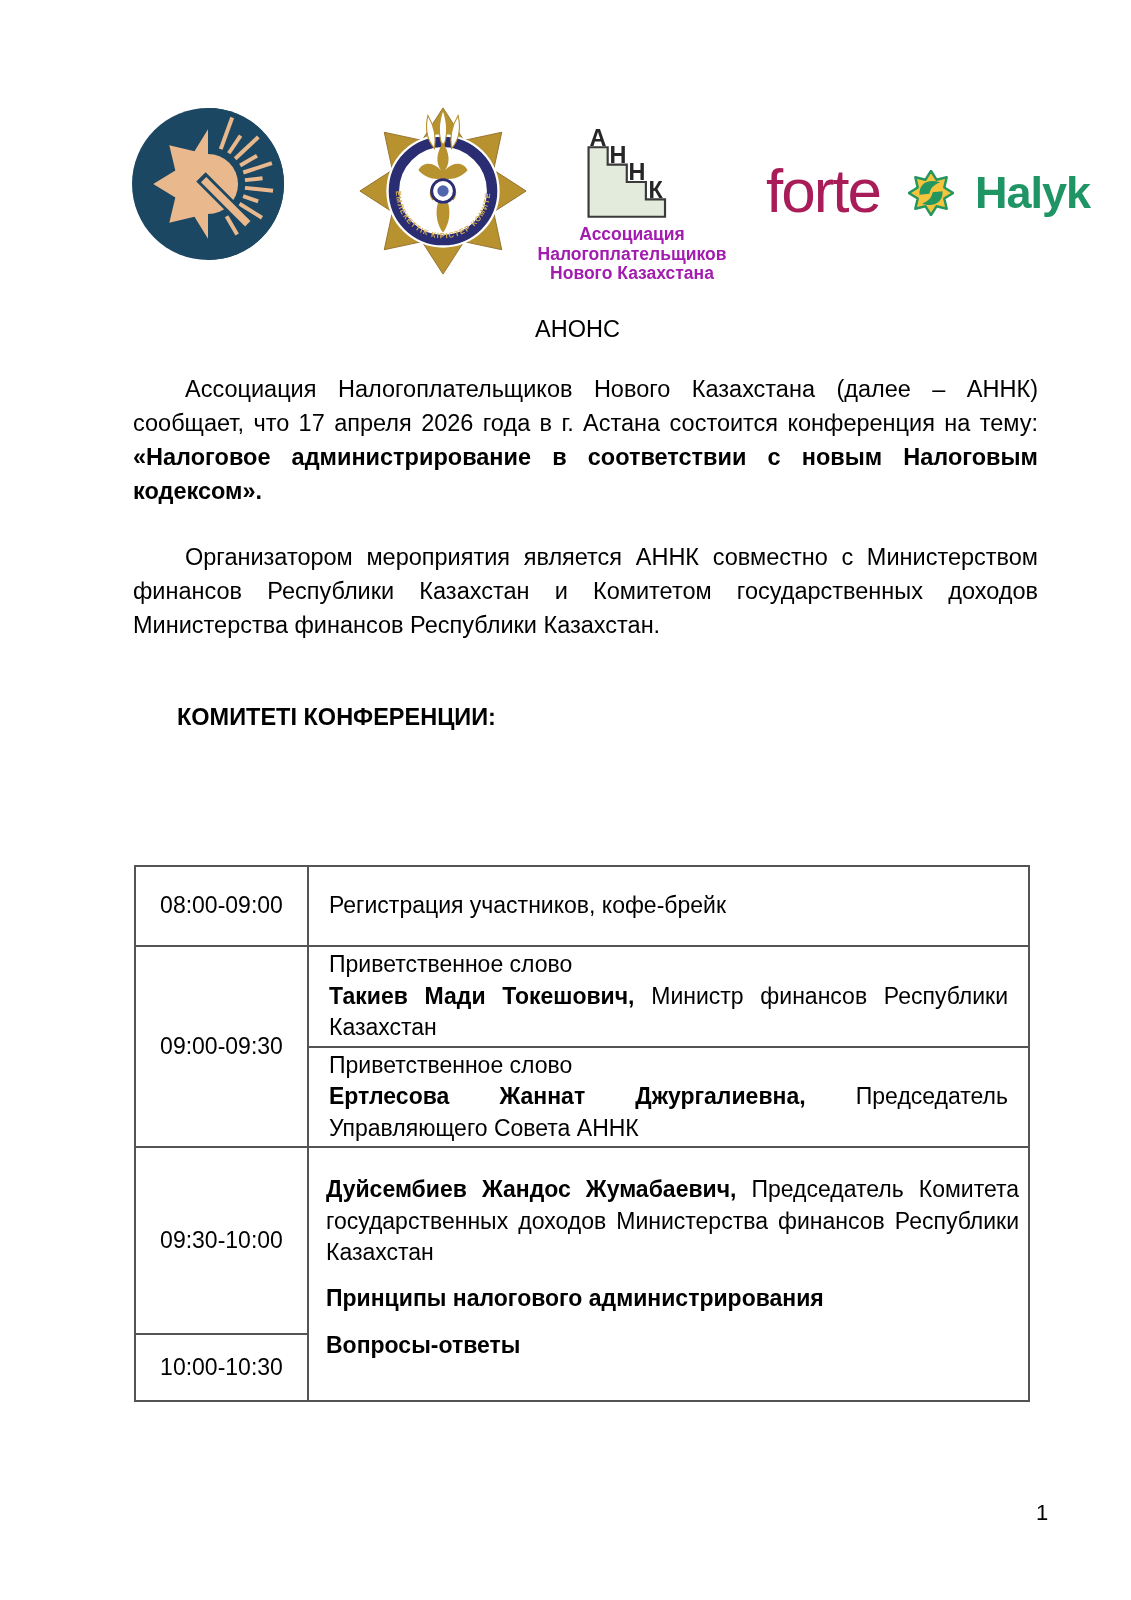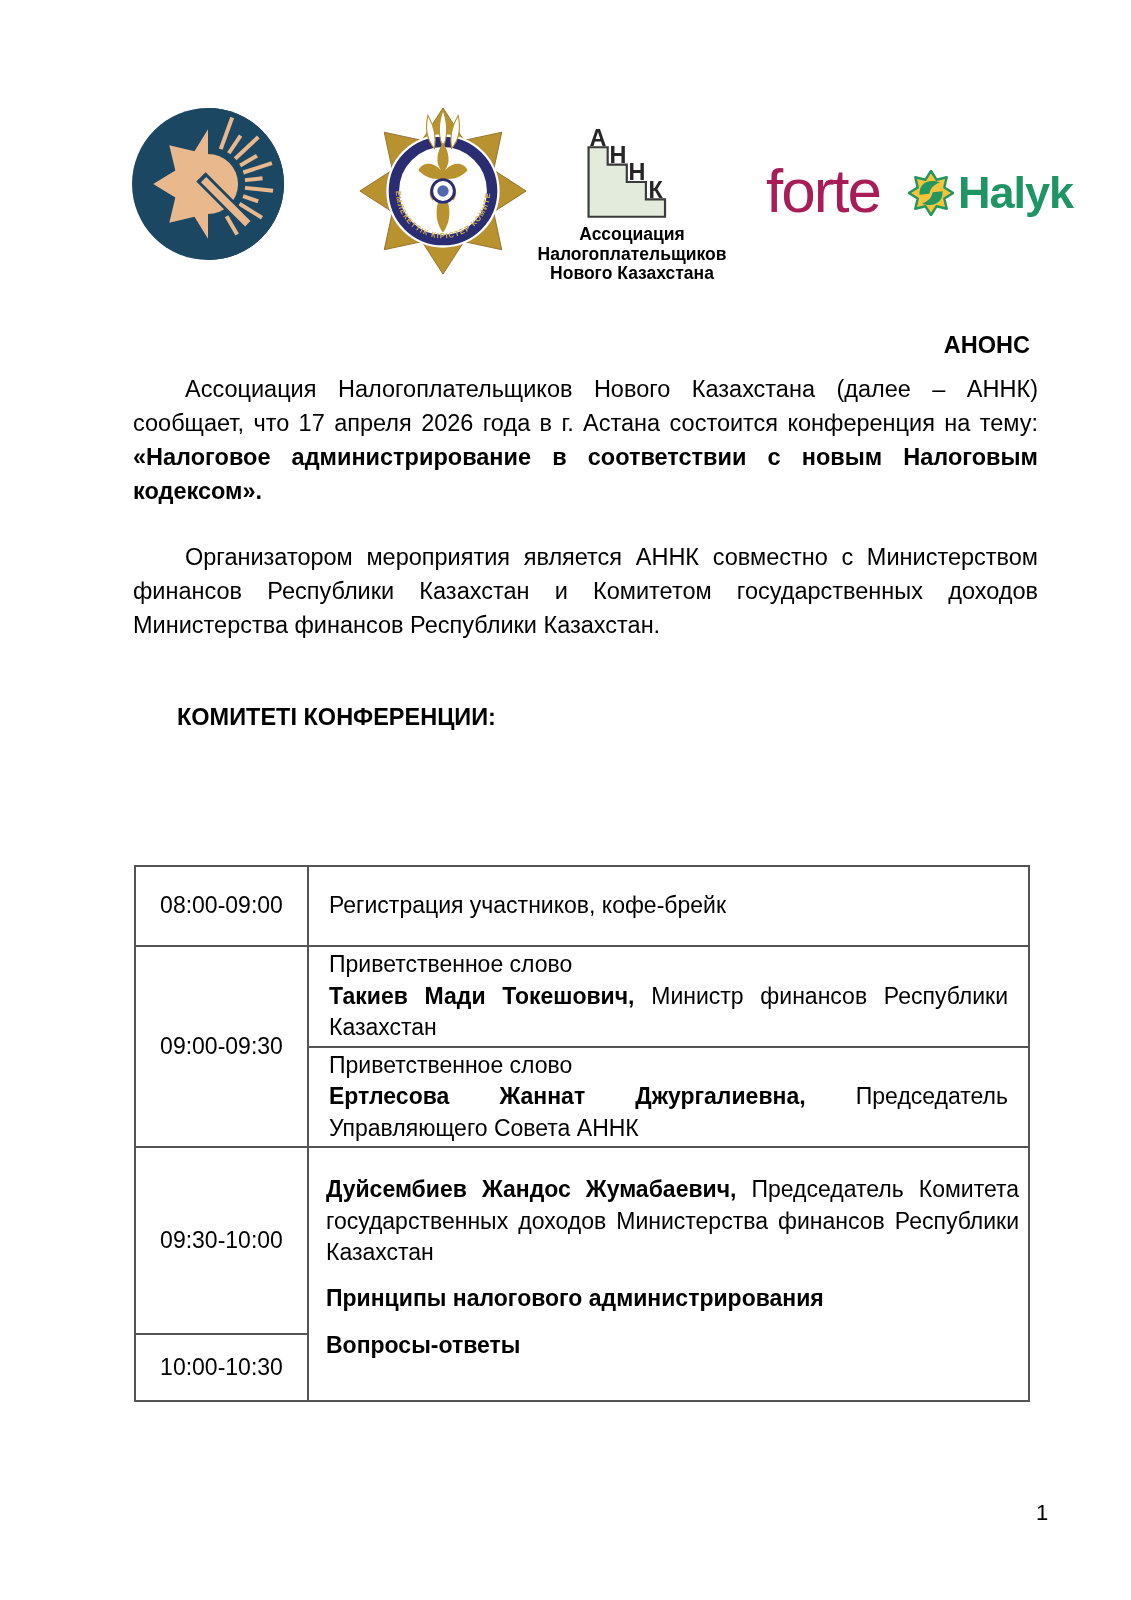--- a/index.html
+++ b/index.html
@@ -5,29 +5,29 @@
   html,body{margin:0;padding:0;background:#fff;}
   .page{position:relative;width:1131px;height:1600px;background:#ffffff;overflow:hidden;
         font-family:"Liberation Sans",sans-serif;color:#000;}
 
   
   .logo{position:absolute;}
   #logo-ministry{left:132px;top:108px;width:152px;height:152px;}
   #logo-committee{left:358px;top:104px;width:170px;height:178px;}
   #logo-annk{left:516px;top:116px;width:232px;text-align:center;}
   #annk-stairs{display:block;margin:0 auto;width:118px;height:106px;}
-  .annk-caption{margin-top:3px;font-size:17.5px;line-height:19.5px;font-weight:bold;color:#000000;}
+  .annk-caption{margin-top:3px;font-size:17.5px;line-height:19.5px;font-weight:bold;color:#a21caf;}
   #logo-forte{left:766px;top:160px;font-size:62px;line-height:62px;font-weight:normal;
               color:#A81D58;letter-spacing:-2px;}
-  #logo-halyk{left:908px;top:170px;display:flex;align-items:center;gap:4px;}
+  #logo-halyk{left:908px;top:170px;display:flex;align-items:center;gap:21px;}
   #logo-halyk .halyk-word{font-size:45px;line-height:46px;font-weight:bold;color:#1F9464;letter-spacing:-1px;}
 
   
   .tblock{position:absolute;left:125px;width:905px;font-size:23.5px;line-height:34px;}
-  .title{top:328px;text-align:right;font-weight:bold;}
+  .title{top:312px;text-align:center;font-weight:normal;}
   .para{margin:8px;text-align:justify;text-indent:52px;}
   #p1{top:364px;}
   #p2{top:532px;}
   #program-heading{top:700px;font-weight:bold;padding-left:52px;}
   #moderator{top:767px;}
 
   
   .schedule{position:absolute;left:134px;top:865px;width:896px;border-collapse:collapse;
             font-size:23px;line-height:31.5px;table-layout:fixed;}
   .col-time{width:173px;}

